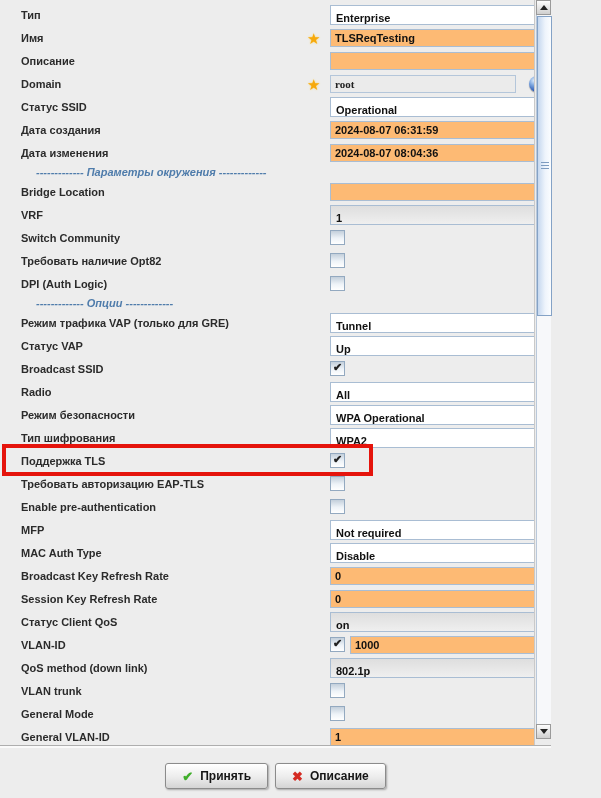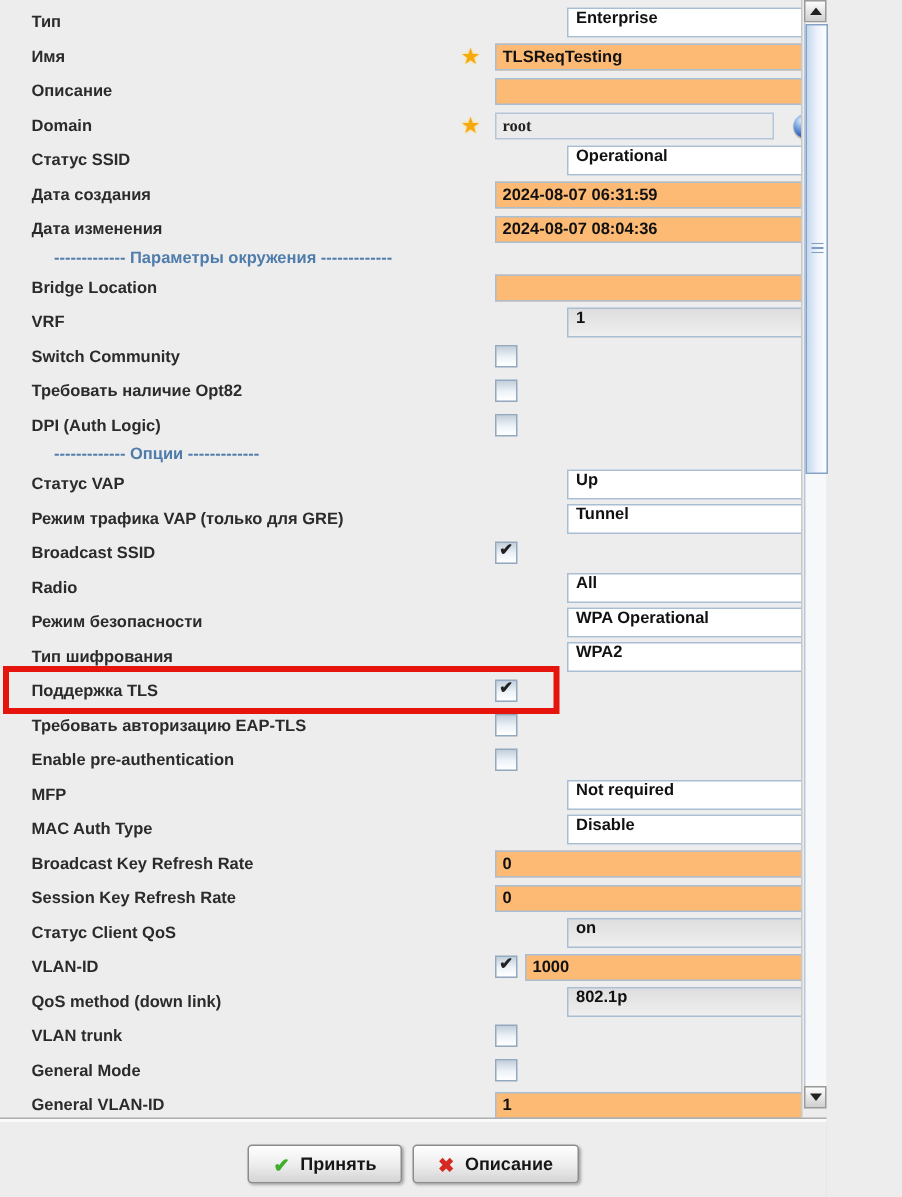--- a/index.html
+++ b/index.html
@@ -29,21 +29,21 @@
   .row {
     position:relative; display:flex; align-items:center;
     height:23px; padding-left:21px;
   }
   .row .label {
     flex:0 0 309px; font-size:11px; font-weight:bold; color:#2b2b2b;
     white-space:nowrap; overflow:hidden;
   }
   .section-header {
     height:16px; line-height:16px; padding-left:36px;
-    font-size:11px; font-weight:bold; color:#4f7cab; white-space:nowrap;
+    font-size:11px; font-weight:bold; color:#4f7cab; white-space:nowrap;font-style:italic;
   }
   .controls {
     position:relative; flex:0 0 234px; display:flex; align-items:center;
   }
   .star {
     position:absolute; left:-23px; top:50%; transform:translateY(-50%);
     color:#f6a90d; font-size:15px; line-height:15px;
     text-shadow:0 0 2px #fbd35e;
   }
   
@@ -61,21 +61,21 @@
   }
   .globe {
     width:16px; height:16px; border-radius:50%; margin-left:13px;
     background:radial-gradient(circle at 32% 28%, #dcebfb 0%, #7fa8e0 30%, #3763b8 62%, #16307e 100%);
     box-shadow:0 1px 1px rgba(0,0,0,.35);
     cursor:pointer;
   }
   
   .combo {
     width:100%; height:20px; border:1px solid #a9bdd3; background:#fff;
-    display:flex; align-items:flex-start;margin-left:48px;
+    display:flex; align-items:flex-end;
   }
   .combo.gray { background:linear-gradient(180deg,#dedede 0%,#efefef 100%); }
   .combo-text {
     flex:1; font-size:11px; font-weight:bold; color:#111;
     display:flex; align-items:center; padding:0 5px;
     white-space:nowrap; overflow:hidden;
   }
   .combo-arrow {
     flex:0 0 19px; border-left:1px solid #a9bdd3;
     background:linear-gradient(180deg,#ffffff 0%,#dadde1 55%,#bfc4ca 100%);
@@ -234,33 +234,33 @@
           </div>
         </div>
         <div class="row">
           <span class="label">DPI (Auth Logic)</span>
           <div class="controls">
             <span class="checkbox"></span>
           </div>
         </div>
         <div class="section-header">------------- Опции -------------</div>
         <div class="row">
+          <span class="label">Режим трафика VAP (только для GRE)</span>
+          <div class="controls">
+            <div class="combo">
+              <span class="combo-text">Tunnel</span>
+              <span class="combo-arrow"></span>
+            </div>
+          </div>
+        </div>
+        <div class="row">
           <span class="label">Статус VAP</span>
           <div class="controls">
             <div class="combo">
               <span class="combo-text">Up</span>
-              <span class="combo-arrow"></span>
-            </div>
-          </div>
-        </div>
-        <div class="row">
-          <span class="label">Режим трафика VAP (только для GRE)</span>
-          <div class="controls">
-            <div class="combo">
-              <span class="combo-text">Tunnel</span>
               <span class="combo-arrow"></span>
             </div>
           </div>
         </div>
         <div class="row">
           <span class="label">Broadcast SSID</span>
           <div class="controls">
             <span class="checkbox checked">
               <span class="mark">✔</span>
             </span>

